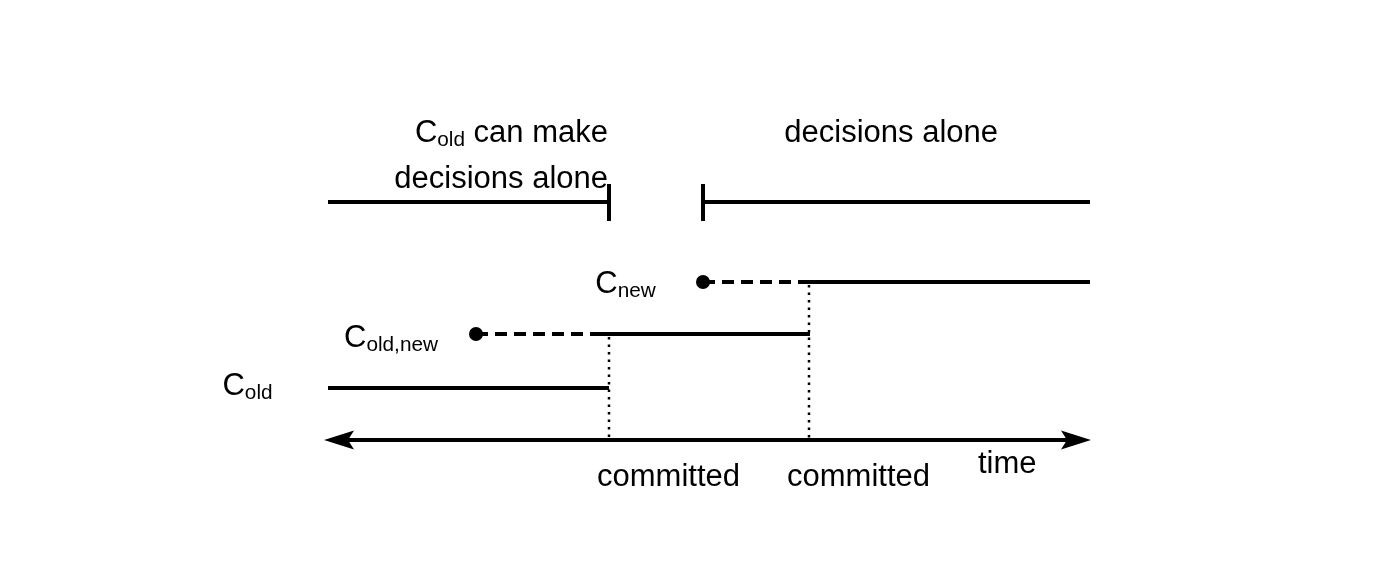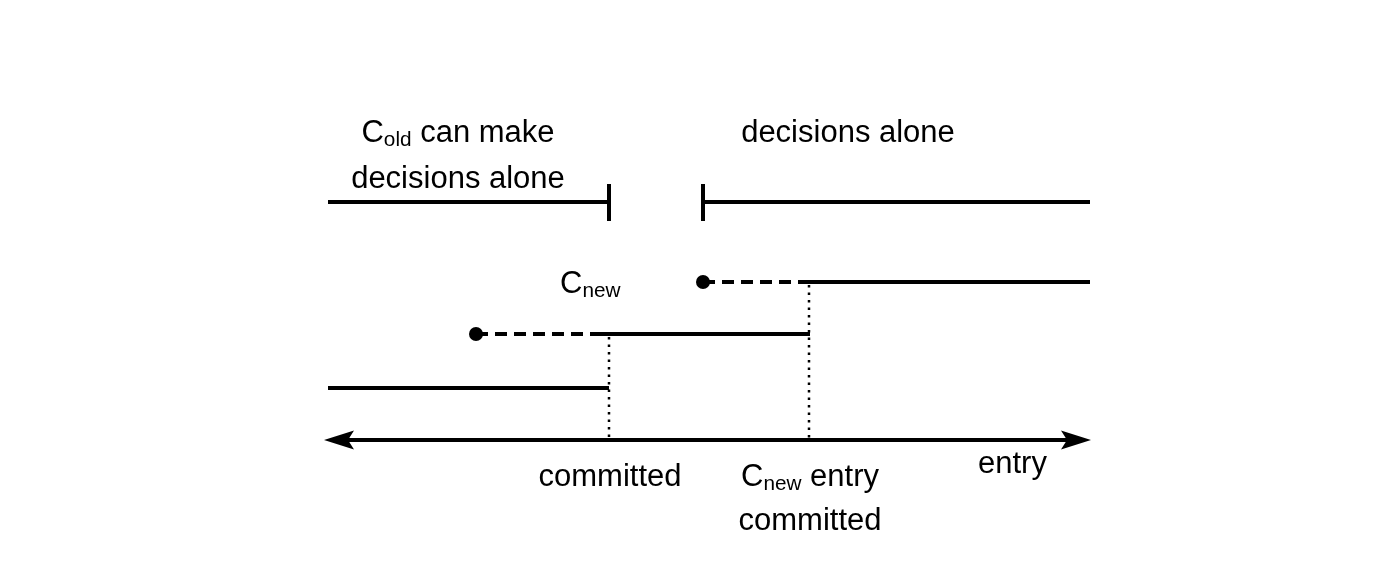--- a/index.html
+++ b/index.html
@@ -22,22 +22,22 @@
     width: 1374px;
     height: 580px;
   }
   .txt {
     position: absolute;
     font-size: 31px;
     line-height: 39px;
     color: #000000;
     white-space: nowrap;
   }
-  .center { text-align: center; }
-  .right  { text-align: left; }
+  .center { text-align: right; }
+  .right  { text-align: center; }
   .sub {
     font-size: 0.67em;
     vertical-align: -0.18em;
   }
   .rest { white-space: pre; }
   .commit {
     line-height: 37px;
   }
 </style>
 </head>
@@ -74,26 +74,27 @@
     <div><span>C</span><span class="sub">old</span><span class="rest"> can make</span></div>
     <div>decisions alone</div>
   </div>
 
   <div class="txt center" style="left:698px; top:112px; width:300px;">
     <div>decisions alone</div>
   </div>
 
   <div class="txt right" style="left:560px; top:263px; width:131px;"><span>C</span><span class="sub">new</span></div>
 
+  <div class="txt right" style="left:320px; top:317px; width:142px;"><span>C</span><span class="sub">old,new</span></div>
 
+  <div class="txt right" style="left:180px; top:365px; width:135px;"><span>C</span><span class="sub">old</span></div>
 
   <div class="txt center commit" style="left:480px; top:457px; width:260px;">
     <div>committed</div>
   </div>
 
   <div class="txt center commit" style="left:690px; top:457px; width:240px;">
-    <div><span>C</span><span class="sub">new</span><span class="rest"> entry</span></div>
     <div>committed</div>
   </div>
 
-  <div class="txt" style="left:978px; top:443px;">entry</div>
+  <div class="txt" style="left:978px; top:443px;">time</div>
 
 </div>
 
 </body></html>

